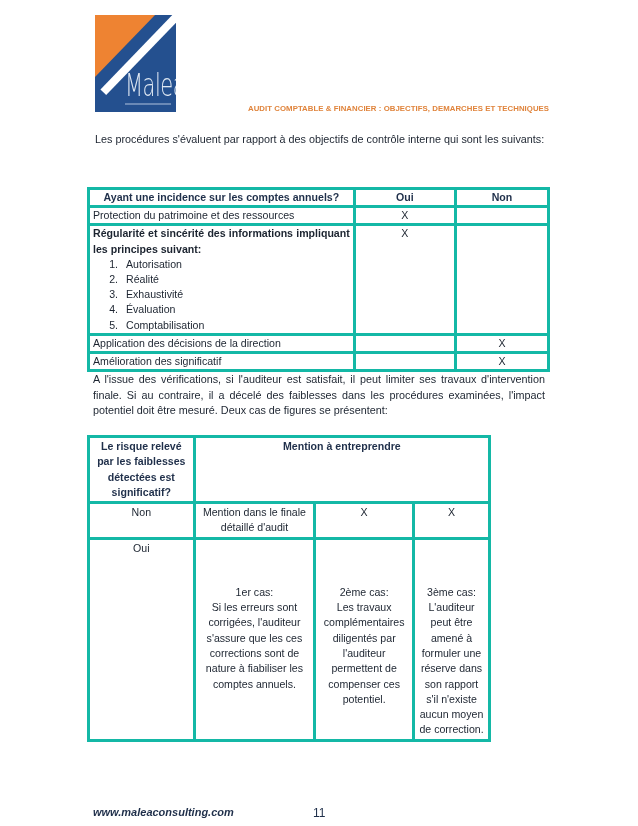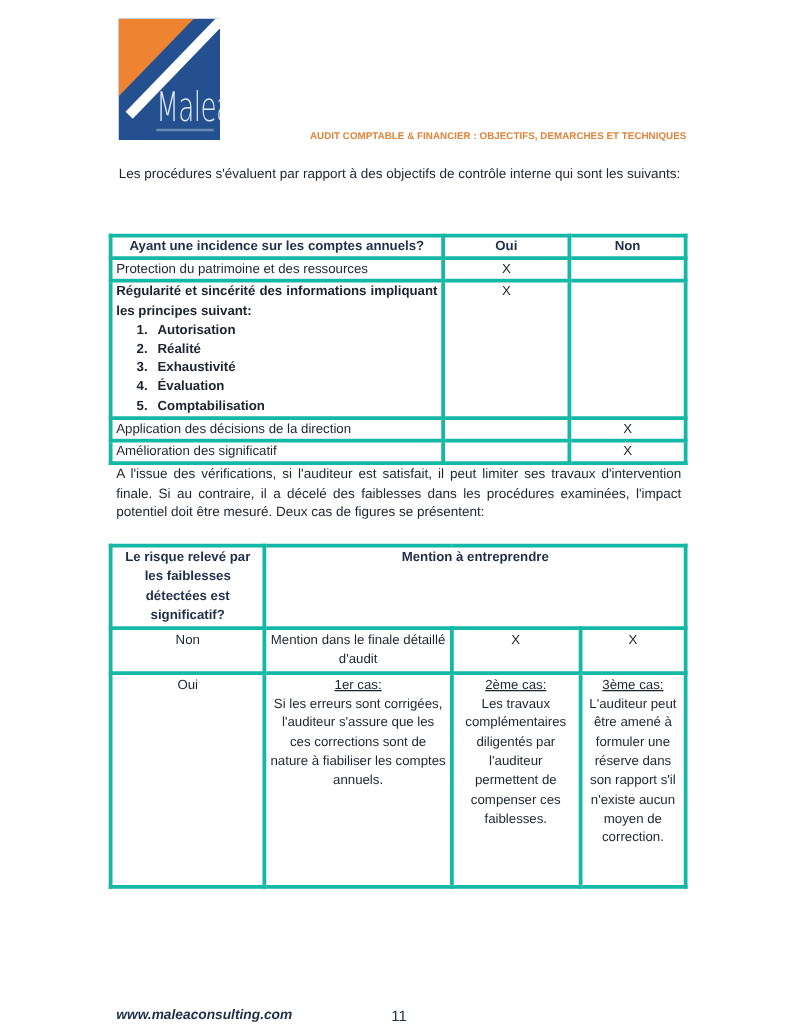--- a/index.html
+++ b/index.html
@@ -17,29 +17,29 @@
      letter-spacing:0.05px; white-space:nowrap; }
   .para { position:absolute; left:93px; width:452px; font-size:10.8px; line-height:15.6px; text-align:justify; color:#1c2430; }
   table { border-collapse:collapse; position:absolute; font-size:10.6px; color:#1c2430; }
   td, th { border:3px solid #14b8a6; padding:0 3px; vertical-align:top; }
   th { font-weight:bold; color:#1f2f4a; }
   .t1 { left:87px; top:187px; width:463px; }
   .t1 td, .t1 th { line-height:15.2px; }
   .t1 .c1 { width:266px; }
   .t1 .c2 { width:97px; text-align:center; }
   .t1 .c3 { width:88px; text-align:center; }
-  .t1 ol { margin:0; padding-left:28px;font-weight:bold; }
+  .t1 ol { margin:0; padding-left:28px; }
   .t1 ol li { padding-left:5px; }
-  .t2 { left:87px; top:435px; width:463px; }
+  .t2 { left:87px; top:435px; width:404px; }
   .t2 td, .t2 th { text-align:center; line-height:15.3px; padding:1px 3px; }
   .t2 .k1 { width:118px; }
   .t2 .k2 { width:146px; }
   .t2 .k3 { width:95px; }
   .t2 .k4 { width:77px; }
-  .u { text-decoration:underline; display:block; }
+  .u { display:block;margin-top:44px; }
   .footer-url { position:absolute; left:93px; top:806px; font-size:11px; font-weight:bold; color:#1f2f4a;font-style:italic; }
   .footer-page { position:absolute; left:313px; top:806px; font-size:12px; color:#1f2f4a; }
 </style>
 </head>
 <body>
 
 <div class="logo">
   <div class="orange"></div>
   <div class="stripe"></div>
   <div class="word">Malea</div>
@@ -104,21 +104,21 @@
     <td class="k4">X</td>
   </tr>
   <tr>
     <td class="k1" style="height:166px;">Oui</td>
     <td class="k2">
       <span class="u">1er cas:</span>
       <span>Si les erreurs sont corrigées, l'auditeur s'assure que les ces corrections sont de nature à fiabiliser les comptes annuels.</span>
     </td>
     <td class="k3">
       <span class="u">2ème cas:</span>
-      <span>Les travaux complémentaires diligentés par l'auditeur permettent de compenser ces faiblesses.</span>
+      <span>Les travaux complémentaires diligentés par l'auditeur permettent de compenser ces potentiel.</span>
     </td>
     <td class="k4">
       <span class="u">3ème cas:</span>
       <span>L'auditeur peut être amené à formuler une réserve dans son rapport s'il n'existe aucun moyen de correction.</span>
     </td>
   </tr>
 </tbody>
   </table>
 
 <div class="footer-url">www.maleaconsulting.com</div>

